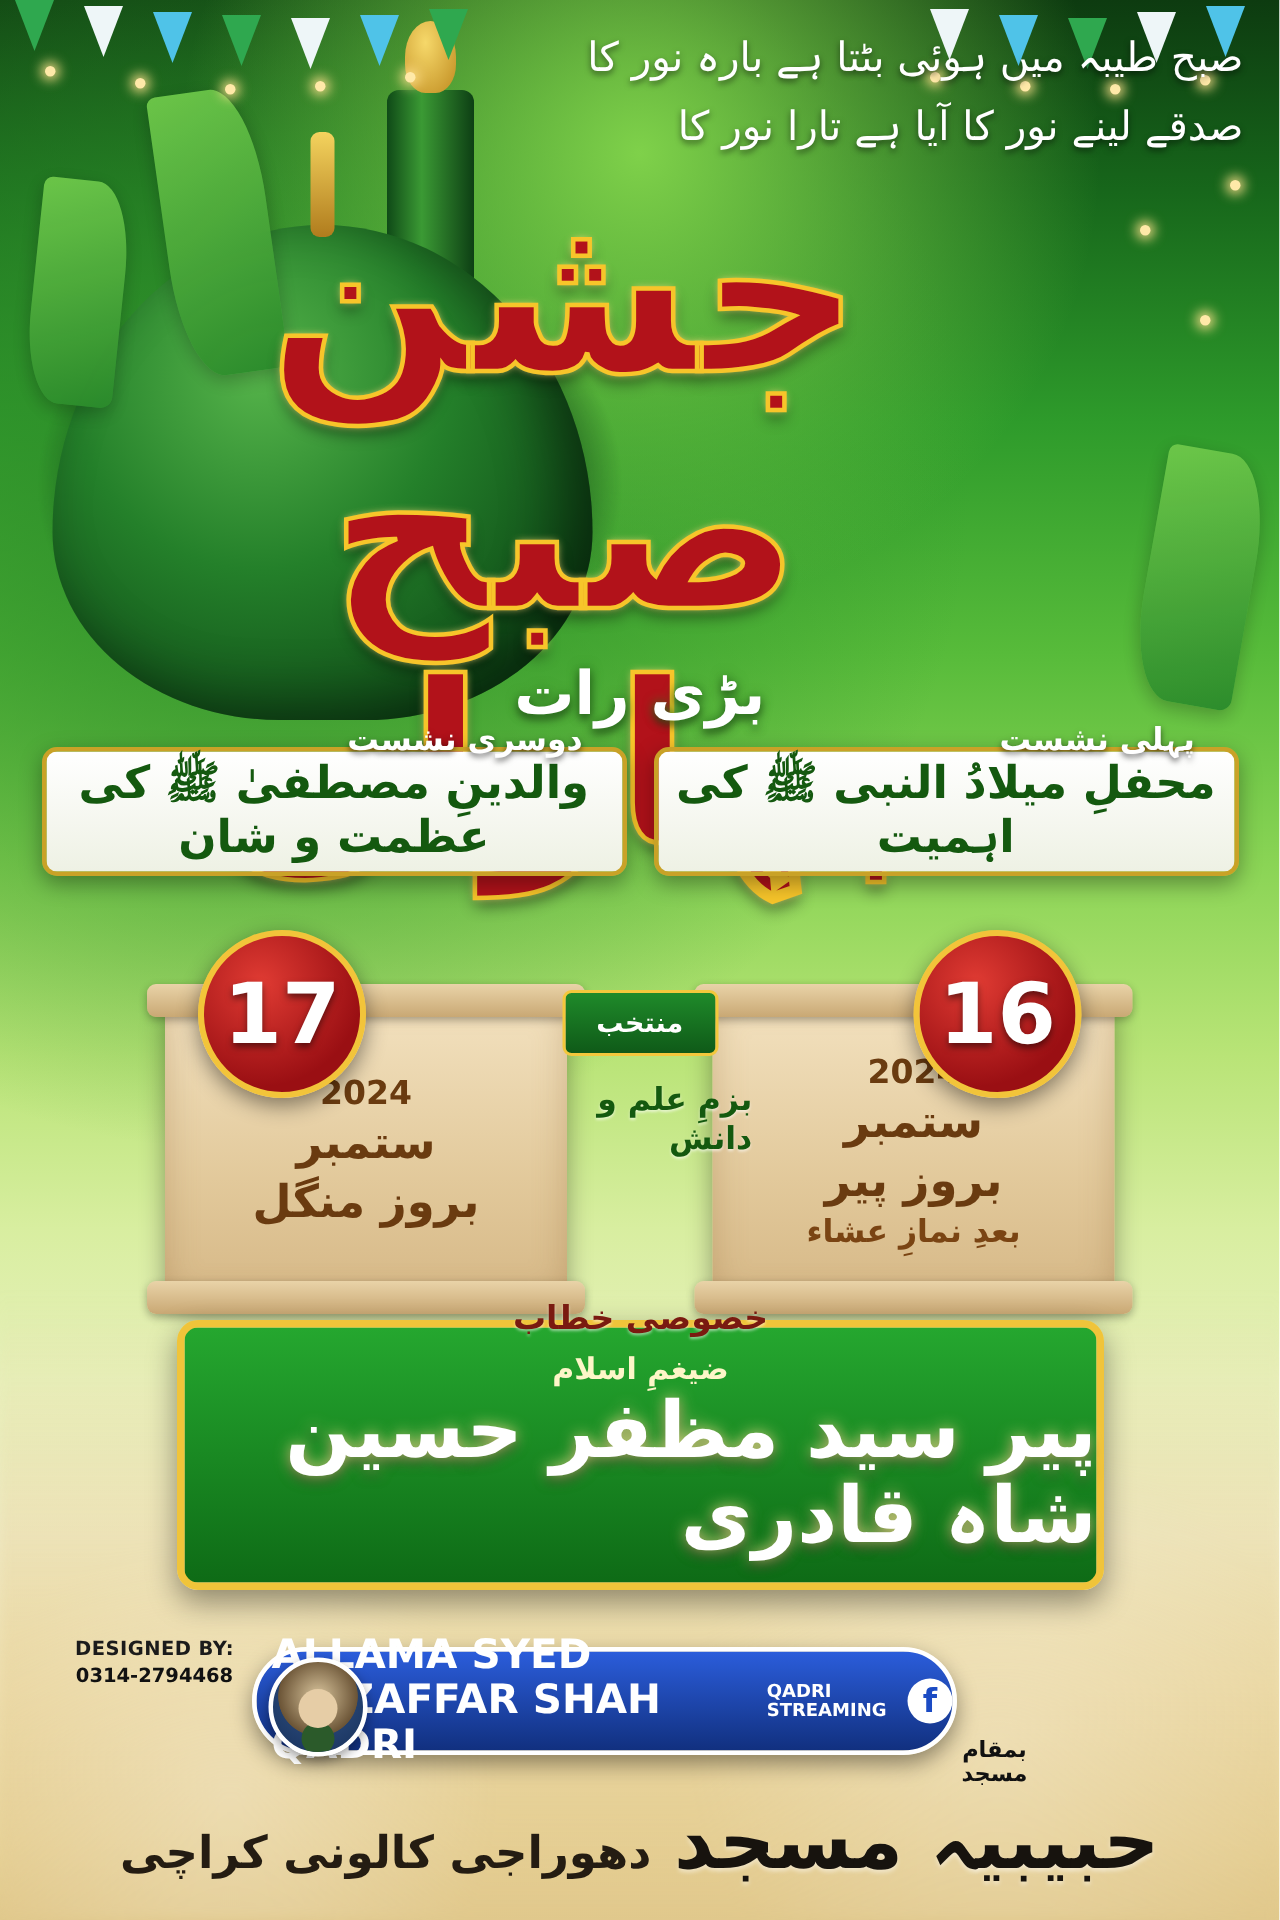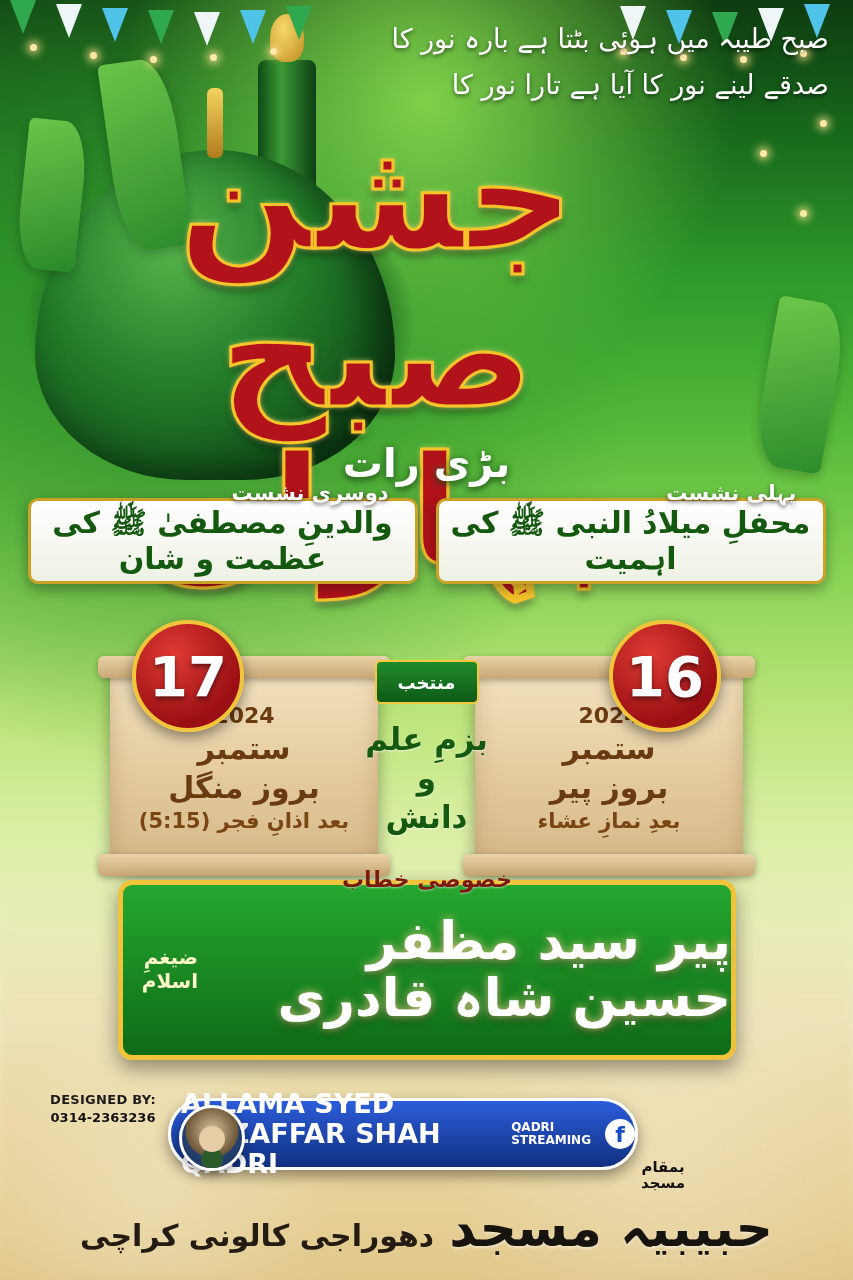--- a/index.html
+++ b/index.html
@@ -220,34 +220,34 @@
     width: 104px; height: 44px;
     background: linear-gradient(180deg,#1f8a2a,#0f5a18);
     border: 2px solid #f3c83c;
     border-radius: 6px;
     color: #ffffff; direction: rtl;
     display: flex; align-items: center; justify-content: center;
     font-size: 18px; font-weight: bold;
   }
   .center-mid {
     position: absolute; left: 50%; top: 100px; transform: translateX(-50%);
-    width: 150px; direction: rtl; text-align: center;
-    color: #14590f; font-size: 31px; font-weight: bold; line-height: 1.25;
+    width: 150px; direction: rtl; text-align: right;
+    color: #14590f; font-size: 21px; font-weight: bold; line-height: 1.25;
     text-shadow: 0 1px 2px rgba(255,255,255,.6);
   }
 
   
   .speaker-box {
     position: absolute; left: 118px; top: 880px;
     width: 618px; height: 180px;
     background: linear-gradient(180deg,#25a72f,#0e6b16);
     border: 5px solid #f0c43a;
     border-radius: 14px;
     box-shadow: 0 8px 20px rgba(0,0,0,.4);
-    display: flex; flex-direction: row; align-items: center; justify-content: center;
+    display: flex; flex-direction: column; align-items: center; justify-content: center;
   }
   .speaker-tag {
     position: absolute; top: -18px; left: 50%; transform: translateX(-50%);
     direction: rtl; color: #7a1a10; font-size: 22px; font-weight: bold;
     background: transparent;
     text-shadow: 0 1px 2px rgba(255,255,255,.5);
   }
   .speaker-title {
     direction: rtl; color: #fdf6c8; font-size: 20px; font-weight: bold;
     margin-bottom: 2px;
@@ -417,41 +417,40 @@
         <div class="scroll-time">بعدِ نمازِ عشاء</div>
       </div>
     </div>
     <div class="daybadge daybadge-right">16</div>
 
     <div class="scroll scroll-left">
       <div class="scroll-text">
         <div class="scroll-year">2024</div>
         <div class="scroll-date">ستمبر</div>
         <div class="scroll-date">بروز منگل</div>
-        <div class="scroll-time">بعد اذانِ فجر (5:15)</div>
       </div>
     </div>
     <div class="daybadge daybadge-left">17</div>
 
     <div class="center-tag">منتخب</div>
     <div class="center-mid">
       <div>بزمِ علم و</div>
       <div>دانش</div>
     </div>
   </div>
 
   <div class="speaker-box">
     <div class="speaker-tag">خصوصی خطاب</div>
     <div class="speaker-title">ضیغمِ اسلام</div>
     <div class="speaker-name">پیر سید مظفر حسین شاہ قادری</div>
   </div>
 
   <div class="designer">
     <div class="designer-label">DESIGNED BY:</div>
-    <div class="designer-phone">0314-2363236</div>
+    <div class="designer-phone">0314-2794468</div>
   </div>
 
   <div class="live-bar">
     <div class="live-photo"></div>
     <div class="live-name">
       <div>ALLAMA SYED</div>
       <div>MUZAFFAR SHAH QADRI</div>
     </div>
     <div class="live-label">
       <div>QADRI</div>

